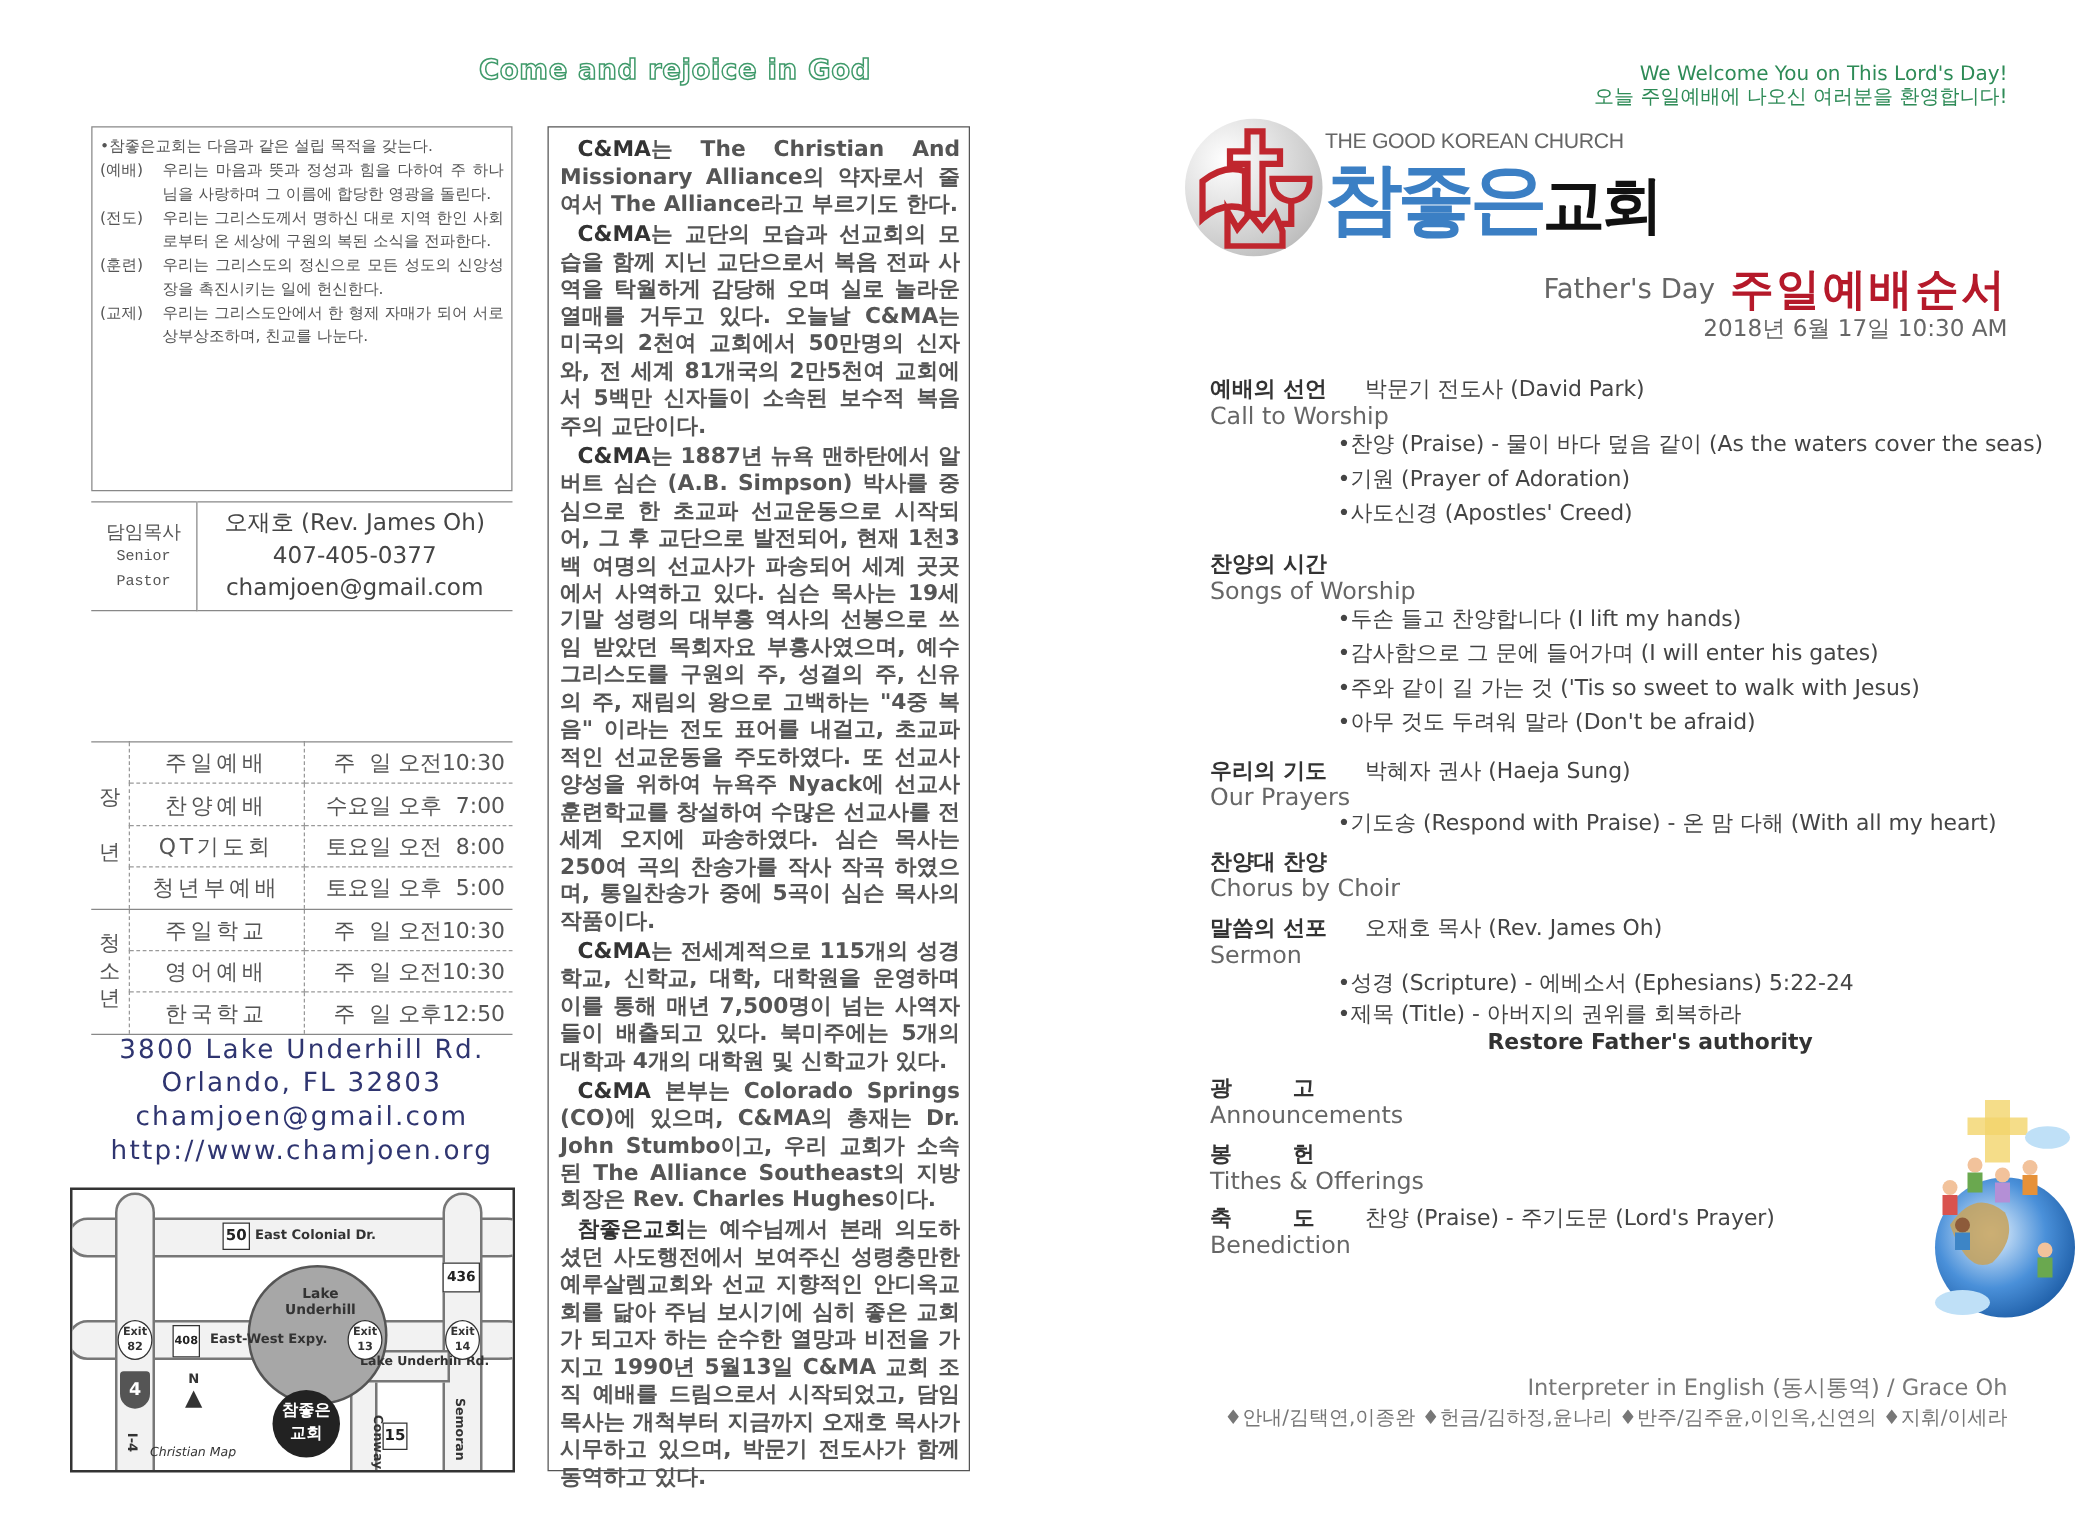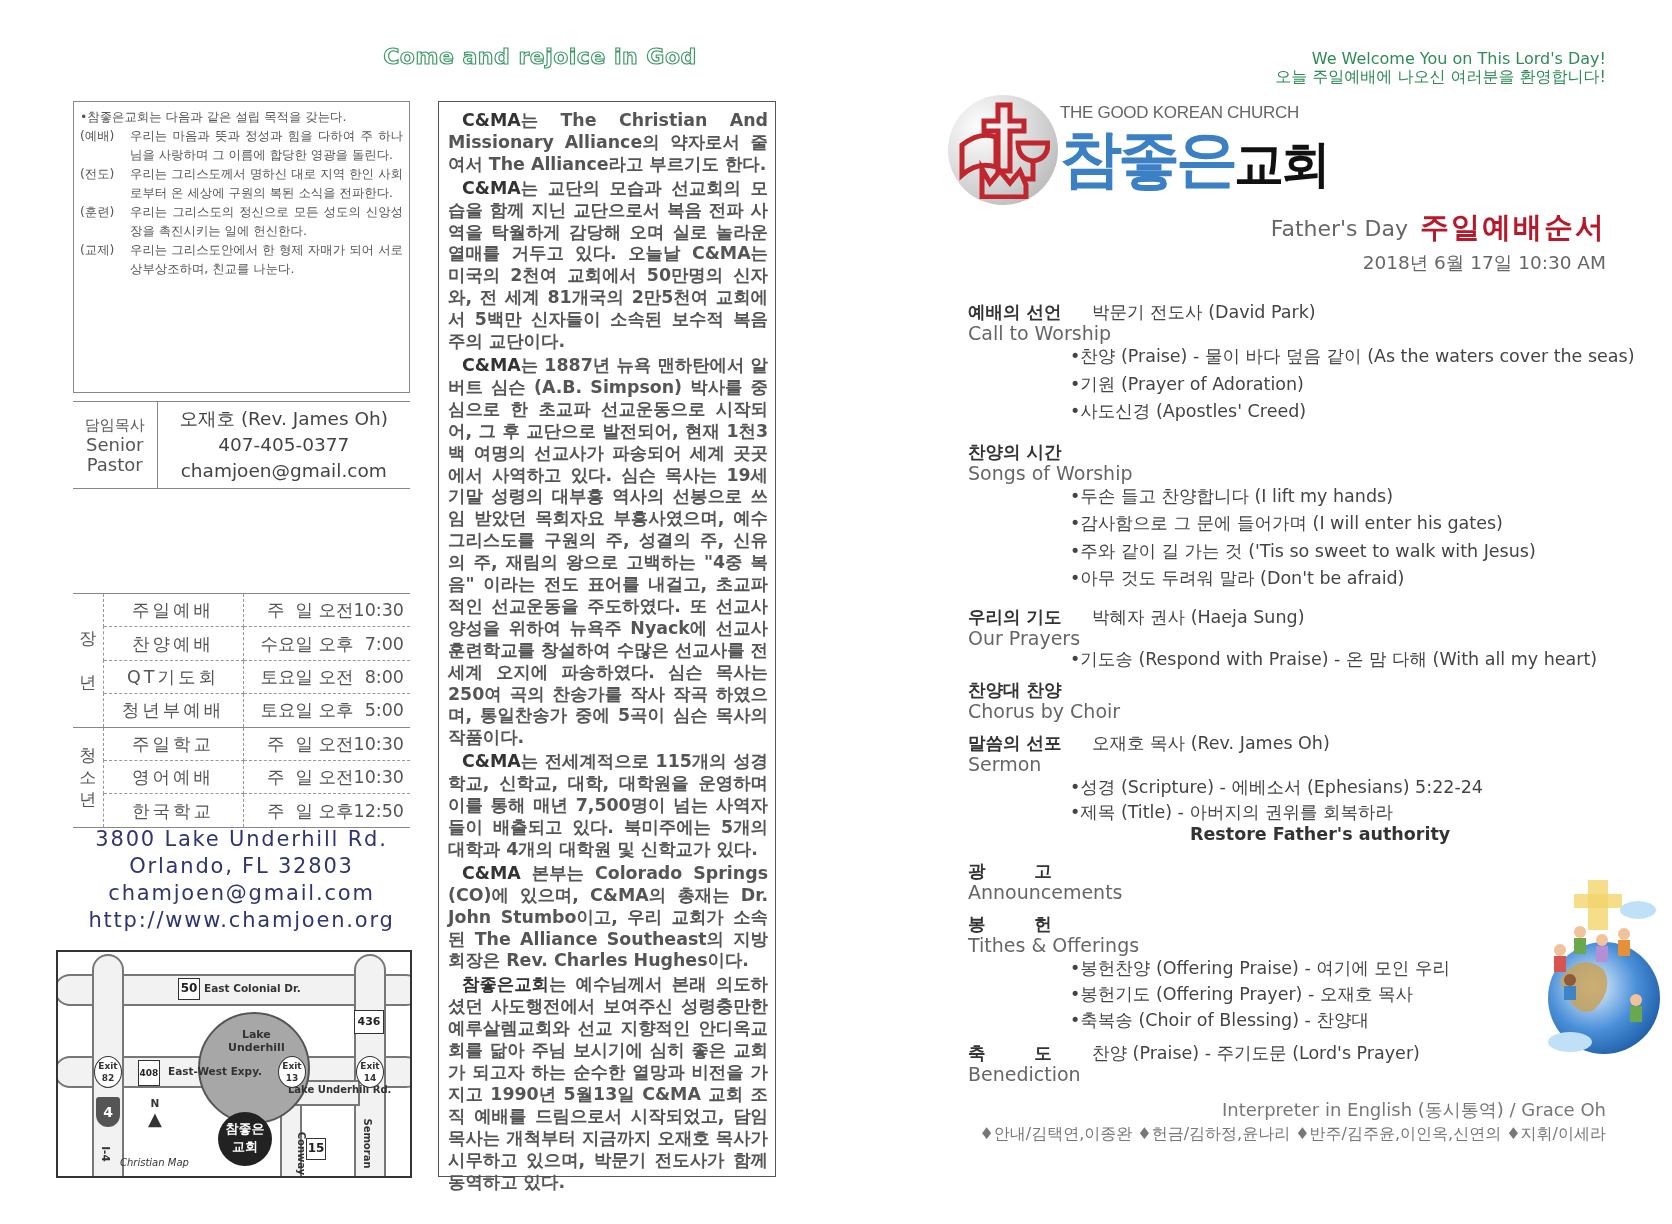--- a/index.html
+++ b/index.html
@@ -20,21 +20,21 @@
   .purpose-item { display: flex; }
   .purpose-item .tag { flex: 0 0 auto; width: 50px; }
   .purpose-item .txt { flex: 1; text-align: justify; }
 
   .pastor-table {
     position: absolute; left: 73px; top: 401px; width: 337px; border-collapse: collapse;
     border-top: 1px solid #888; border-bottom: 1px solid #888;
   }
   .pastor-table td { border-bottom: 1px solid #888; vertical-align: middle; text-align: center; }
   .pastor-table td.role { width: 84px; border-right: 1px solid #888; font-size: 15px; line-height: 20px; padding: 6px 0; color: #555; }
-  .pastor-table td.role .en { display: block; font-size: 18px; line-height: 20px; }
+  .pastor-table td.role .en { display: block; font-size: 12px; line-height: 20px; font-family: Liberation Mono, monospace; }
   .pastor-table td.info { font-size: 18.5px; line-height: 26px; color: #444; padding: 4px 0; }
 
   .sched-table {
     position: absolute; left: 73px; top: 593px; width: 337px; border-collapse: collapse;
     border-top: 1px solid #888; border-bottom: 1px solid #888;
   }
   .sched-table td { height: 33.4px; font-size: 17.5px; color: #555; text-align: center; border-bottom: 1px dashed #999; }
   .sched-table td.grp { width: 30px; border-right: 1px dashed #999; border-bottom: 1px solid #888; font-size: 17px; line-height: 22px; }
   .sched-table td.name { width: 140px; border-right: 1px dashed #999; letter-spacing: 3px; }
   .sched-table td.time { text-align: right; padding-right: 6px; white-space: pre; }
@@ -73,21 +73,21 @@
   .logo { position: absolute; left: 944px; top: 91px; width: 460px; height: 120px; }
   .logo .globe { position: absolute; left: 4px; top: 4px; width: 110px; height: 110px; border-radius: 50%;
     background: radial-gradient(circle at 30% 30%, #ffffff, #cfcfcf 60%, #a9a9a9); }
   .logo .cross-icon { position: absolute; left: 14px; top: 8px; width: 92px; height: 100px; }
   .logo .eng { position: absolute; left: 116px; top: 12px; font-size: 17px; color: #666; letter-spacing: -0.3px; font-family: "Liberation Sans", sans-serif; }
   .logo .kor1 { position: absolute; left: 116px; top: 30px; font-size: 62px; font-weight: bold; color: #3b7fc4; letter-spacing: -4px; line-height: 76px; }
   .logo .kor2 { position: absolute; left: 290px; top: 38px; font-size: 50px; font-weight: bold; color: #111; letter-spacing: -3px; line-height: 70px; }
 
   .title-line { position: absolute; right: 66px; top: 208px; text-align: right; white-space: nowrap; }
   .title-line .fd { font-size: 22px; color: #666; margin-right: 12px; vertical-align: middle; }
-  .title-line .kt { font-size: 29px; font-weight: bold; color: #b5192a; letter-spacing: 2px; vertical-align: middle; }
+  .title-line .kt { font-size: 35px; font-weight: bold; color: #b5192a; letter-spacing: 2px; vertical-align: middle; }
   .date-line { position: absolute; right: 66px; top: 250px; font-size: 18.5px; color: #666; }
 
   .order { position: absolute; left: 968px; top: 300px; width: 650px; color: #555; }
   .sec { margin-bottom: 8px; }
   .sec-head { display: flex; align-items: baseline; font-size: 17.5px; line-height: 24px; }
   .sec-head .ko { font-weight: bold; color: #333; width: 124px; white-space: pre; }
   .sec-head .who { color: #444; }
   .sec-en { font-size: 19px; line-height: 20px; color: #666; margin-top: -1px; }
   .items { padding-left: 102px; }
   .item { font-size: 17.5px; line-height: 27.5px; color: #444; white-space: nowrap; }
@@ -322,25 +322,20 @@
         <span class="ko">광        고</span>
       </div>
     <div class="sec-en">Announcements</div>
   </div>
 
   <div class="sec" style="margin-top:10px;">
     <div class="sec-head">
         <span class="ko">봉        헌</span>
       </div>
     <div class="sec-en">Tithes &amp; Offerings</div>
-    <div class="items">
-      <div class="item" style="line-height:26px;">•봉헌찬양 (Offering Praise) - 여기에 모인 우리</div>
-      <div class="item" style="line-height:26px;">•봉헌기도 (Offering Prayer) - 오재호 목사</div>
-      <div class="item" style="line-height:26px;">•축복송 (Choir of Blessing) - 찬양대</div>
-    </div>
   </div>
 
   <div class="sec" style="margin-top:4px;">
     <div class="sec-head">
         <span class="ko">축        도</span>
         <span class="who">찬양 (Praise) - 주기도문 (Lord's Prayer)</span>
       </div>
     <div class="sec-en">Benediction</div>
   </div>
 </div>

